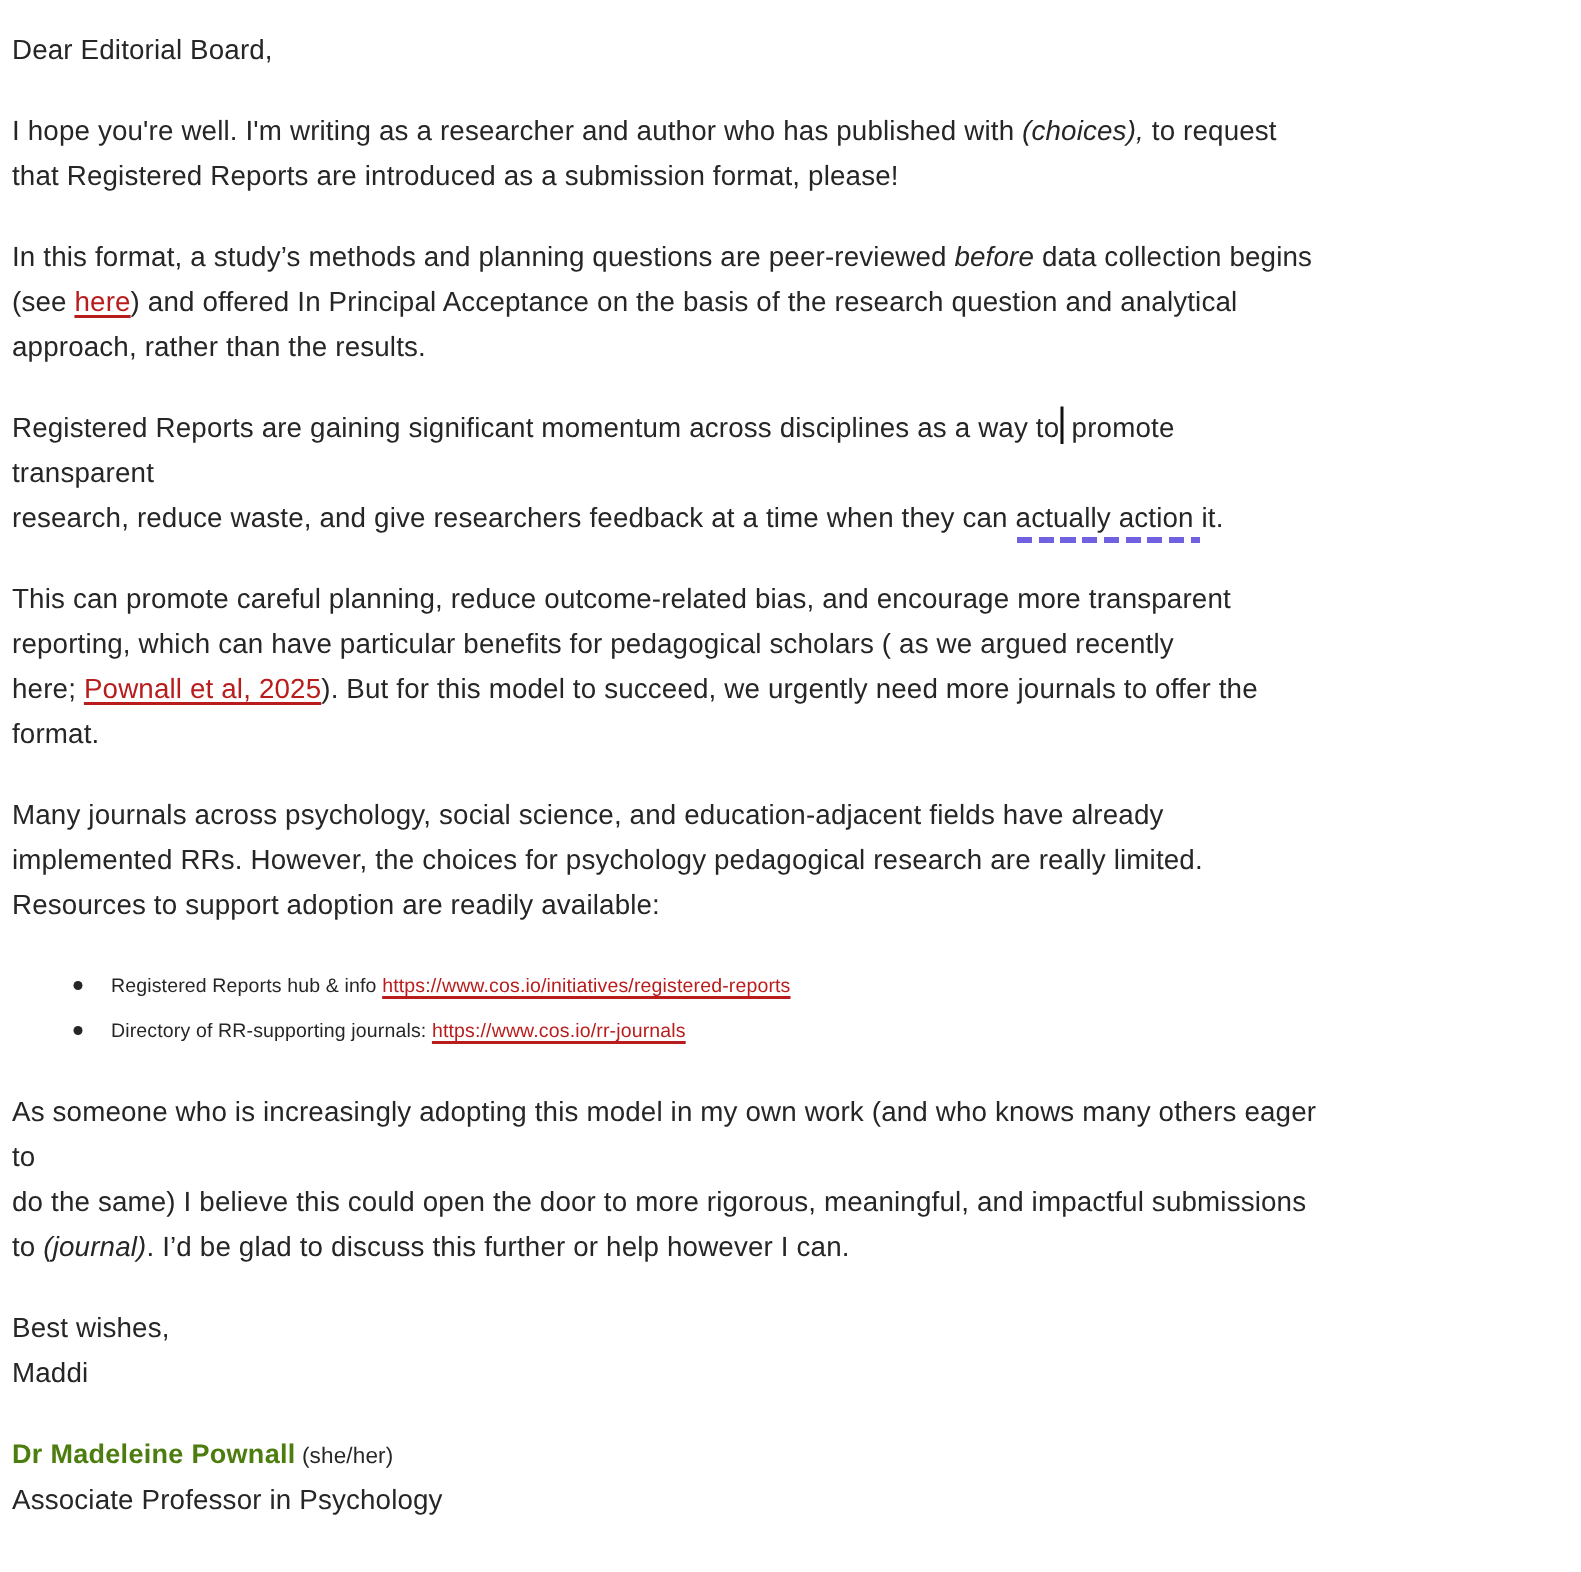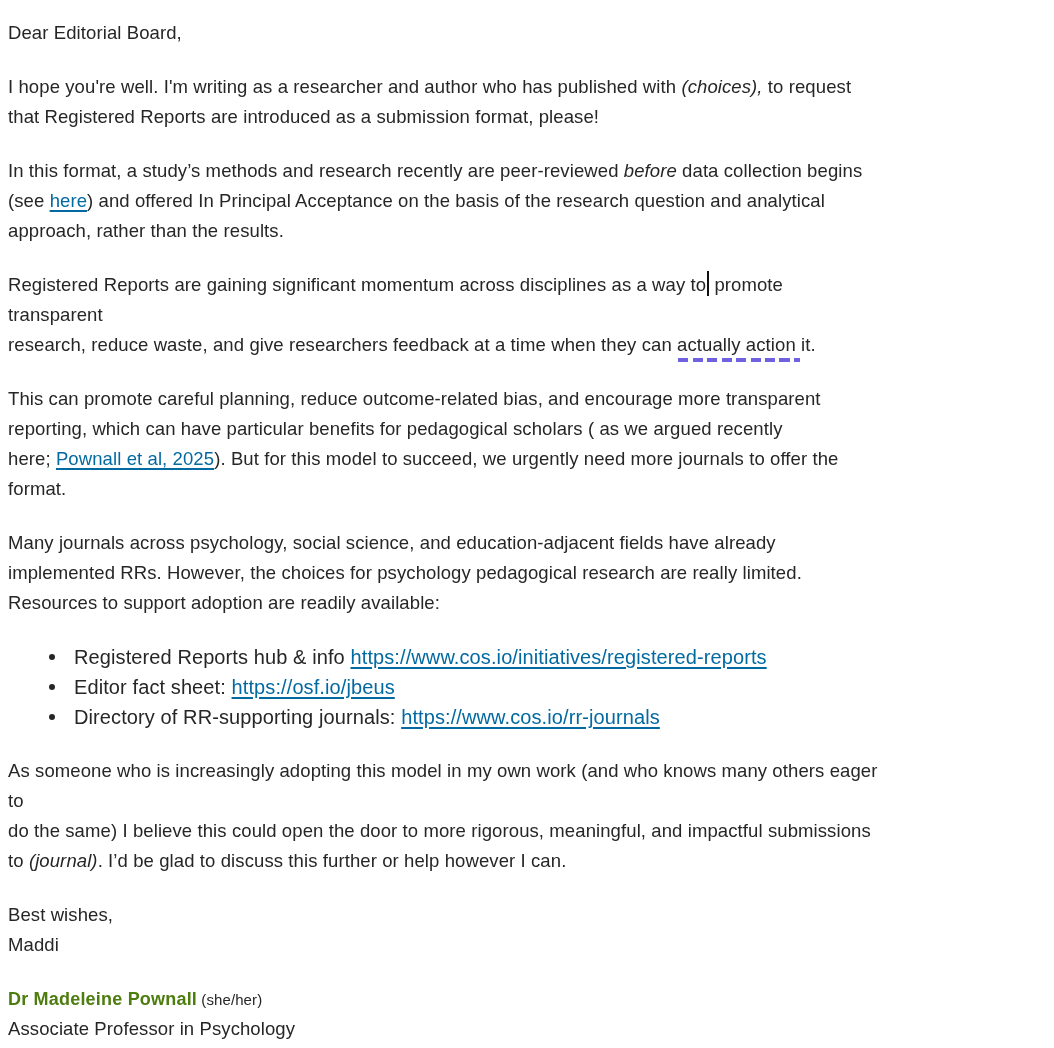--- a/index.html
+++ b/index.html
@@ -21,21 +21,21 @@
   .para {
     margin: 0 0 24px 0;
     font-size: 18.5px;
     line-height: 30px;
     white-space: pre-wrap;
     letter-spacing: 0.1px;
   }
   .para:last-child { margin-bottom: 0; }
   em { font-style: italic; }
   a.link {
-    color: #0369a1;
+    color: #b91c1c;
     text-decoration: underline;
     text-underline-offset: 3px;
     text-decoration-thickness: 1.5px;
     cursor: pointer;
   }
   .caret {
     display: inline-block;
     width: 2px;
     height: 25px;
     background: #111111;
@@ -52,21 +52,21 @@
     left: 1px;
     right: -4px;
     bottom: -7px;
     height: 4px;
     background: repeating-linear-gradient(90deg, #6F61E0 0 10px, transparent 10px 14.5px);
   }
   ul.bullets {
     margin: 0 0 24px 0;
     padding: 0 0 0 66px;
     list-style: none;
-    font-size: 20px;
+    font-size: 13px;
     line-height: 30px;
     letter-spacing: 0.1px;
   }
   ul.bullets li {
     position: relative;
     white-space: pre-wrap;
   }
   ul.bullets li::before {
     content: "";
     position: absolute;
@@ -92,35 +92,34 @@
   }
 </style>
 </head>
 <body>
 
 <div class="page" data-name="letter-page">
   <div data-name="letter-body">
       <p class="para" data-name="greeting-paragraph"><span data-name="text-segment">Dear Editorial Board,</span></p>
       <p class="para" data-name="intro-paragraph"><span data-name="text-segment">I hope you're well. I'm writing as a researcher and author who has published with </span><em data-name="journal-placeholder-italic">(choices),</em><span data-name="text-segment"> to request
 that Registered Reports are introduced as a submission format, please!</span></p>
-      <p class="para" data-name="format-description-paragraph"><span data-name="text-segment">In this format, a study’s methods and research recently are peer-reviewed </span><em data-name="before-italic">before</em><span data-name="text-segment"> data collection begins
+      <p class="para" data-name="format-description-paragraph"><span data-name="text-segment">In this format, a study’s methods and planning questions are peer-reviewed </span><em data-name="before-italic">before</em><span data-name="text-segment"> data collection begins
 (see </span><a href="#" class="link" data-name="here-link">here</a><span data-name="text-segment">) and offered In Principal Acceptance on the basis of the research question and analytical
 approach, rather than the results.</span></p>
       <p class="para" data-name="momentum-paragraph"><span data-name="text-segment">Registered Reports are gaining significant momentum across disciplines as a way to</span><span class="caret" data-name="text-cursor"></span><span data-name="text-segment"> promote transparent
 research, reduce waste, and give researchers feedback at a time when they can </span><span class="suggestion" data-name="editor-suggestion-phrase">actually action</span><span data-name="text-segment"> it.</span></p>
       <p class="para" data-name="benefits-paragraph"><span data-name="text-segment">This can promote careful planning, reduce outcome-related bias, and encourage more transparent
 reporting, which can have particular benefits for pedagogical scholars ( as we argued recently
 here; </span><a href="#" class="link" data-name="pownall-citation-link">Pownall et al, 2025</a><span data-name="text-segment">). But for this model to succeed, we urgently need more journals to offer the
 format.</span></p>
       <p class="para" data-name="adoption-paragraph"><span data-name="text-segment">Many journals across psychology, social science, and education-adjacent fields have already
 implemented RRs. However, the choices for psychology pedagogical research are really limited.
 Resources to support adoption are readily available:</span></p>
       <ul class="bullets" data-name="resources-list">
         <li data-name="list-item"><span data-name="text-segment">Registered Reports hub &amp; info </span><a href="#" class="link" data-name="rr-hub-link">https://www.cos.io/initiatives/registered-reports</a></li>
-        <li data-name="list-item"><span data-name="text-segment">Editor fact sheet: </span><a href="#" class="link" data-name="editor-fact-sheet-link">https://osf.io/jbeus</a></li>
         <li data-name="list-item"><span data-name="text-segment">Directory of RR-supporting journals: </span><a href="#" class="link" data-name="rr-journals-directory-link">https://www.cos.io/rr-journals</a></li>
       </ul>
       <p class="para" data-name="closing-paragraph"><span data-name="text-segment">As someone who is increasingly adopting this model in my own work (and who knows many others eager to
 do the same) I believe this could open the door to more rigorous, meaningful, and impactful submissions
 to </span><em data-name="journal-placeholder-italic">(journal)</em><span data-name="text-segment">. I’d be glad to discuss this further or help however I can.</span></p>
       <p class="para" data-name="signoff-paragraph"><span data-name="text-segment">Best wishes,
 Maddi</span></p>
       <p class="para" data-name="signature-block"><strong class="sig-name" data-name="signature-name">Dr Madeleine Pownall</strong><span class="sig-small" data-name="signature-pronouns"> (she/her)</span><span data-name="signature-title">
 Associate Professor in Psychology</span></p>
     </div>

